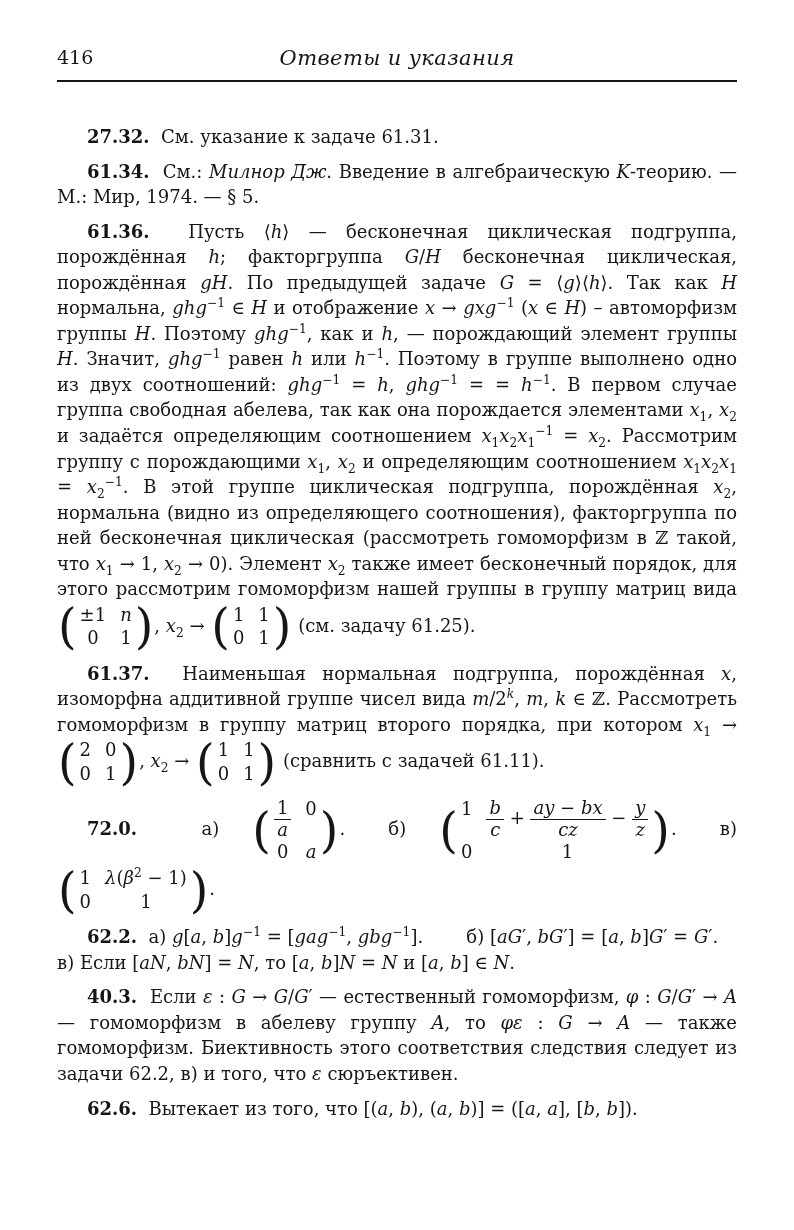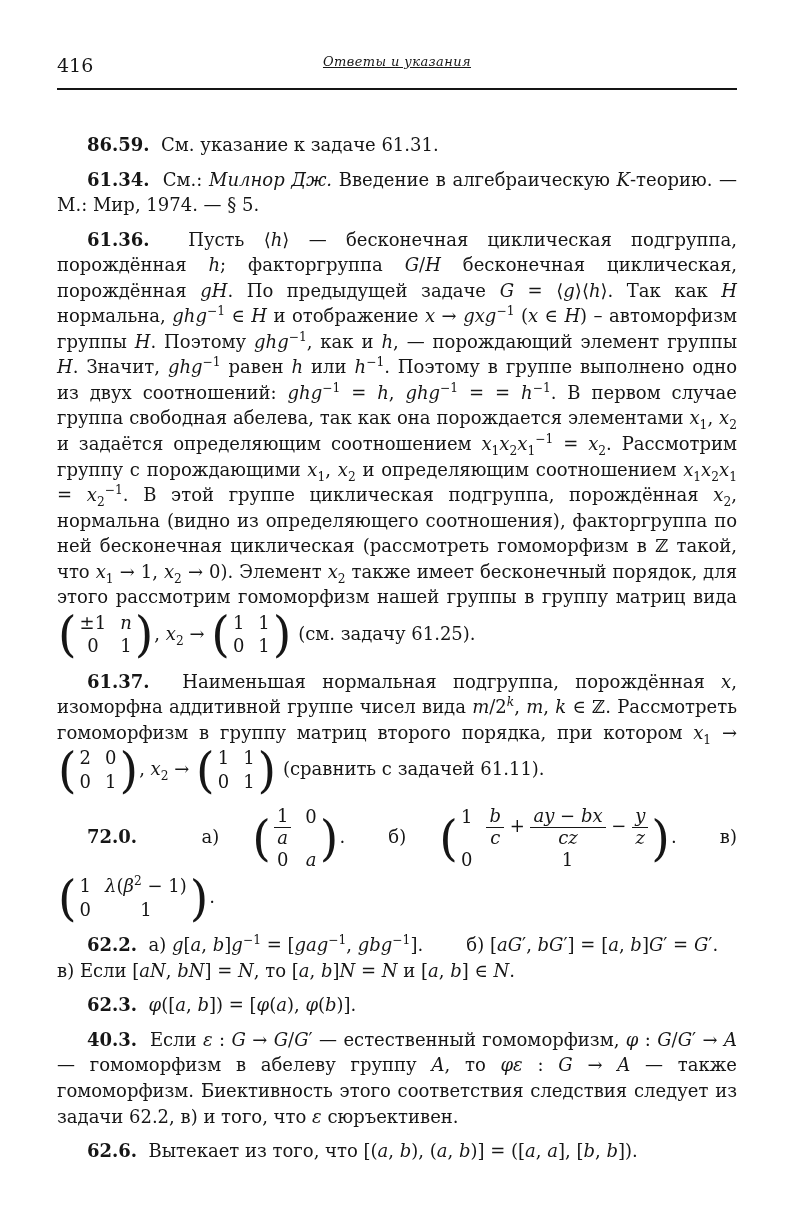--- a/index.html
+++ b/index.html
@@ -6,23 +6,23 @@
   html, body { margin: 0; padding: 0; }
   body {
     width: 794px; height: 1230px;
     background: #ffffff; color: #161616;
     font-family: "DejaVu Serif", "DejaVu Sans", serif;
     font-size: 18px;
     overflow: hidden;
   }
   .page { padding: 46px 57px 0 57px; }
 
-  .hdr { position: relative; height: 27px; margin-top: 8px; }
+  .hdr { position: relative; height: 27px; }
   .pagenum { position: absolute; left: 0; top: 0; font-size: 19px; }
-  .running { position: absolute; left: 0; right: 0; top: 0; text-align: center; font-style: italic; font-size: 13px; letter-spacing: .4px; text-decoration: underline; }
+  .running { position: absolute; left: 0; right: 0; top: 0; text-align: center; font-style: italic; font-size: 21px; letter-spacing: .4px; }
   .rule { border: none; border-top: 2px solid #151515; margin: 7px 0 0 0; }
 
   main { margin-top: 42px; }
   p.sol {
     margin: 0 0 9px 0;
     text-indent: 30px;
     text-align: justify;
     line-height: 1.42;
   }
   sup, sub { font-size: 68%; line-height: 0; }
@@ -49,21 +49,21 @@
 <body>
 
 <div class="page">
   <header class="hdr">
     <span class="pagenum">416</span>
     <span class="running">Ответы и указания</span>
   </header>
   <hr class="rule">
 
   <main>
-    <p class="sol"><b>86.59.</b>&nbsp; См. указание к задаче 61.31.</p>
+    <p class="sol"><b>27.32.</b>&nbsp; См. указание к задаче 61.31.</p>
     <p class="sol"><b>61.34.</b>&nbsp; См.: <i>Милнор Дж.</i> Введение в алгебраическую <i>K</i>-теорию. — М.: Мир, 1974. — § 5.</p>
     <p class="sol"><b>61.36.</b>&nbsp; Пусть ⟨<i>h</i>⟩ — бесконечная циклическая подгруппа, порождённая <i>h</i>; факторгруппа <i>G</i>/<i>H</i> бесконечная циклическая, порождённая <i>gH</i>. По предыдущей задаче <i>G</i> = ⟨<i>g</i>⟩⟨<i>h</i>⟩. Так как <i>H</i> нормальна, <i>ghg</i><sup>−1</sup> ∈ <i>H</i> и отображение <i>x</i> → <i>gxg</i><sup>−1</sup> (<i>x</i> ∈ <i>H</i>) – автоморфизм группы <i>H</i>. Поэтому <i>ghg</i><sup>−1</sup>, как и <i>h</i>, — порождающий элемент группы <i>H</i>. Значит, <i>ghg</i><sup>−1</sup> равен <i>h</i> или <i>h</i><sup>−1</sup>. Поэтому в группе выполнено одно из двух соотношений: <i>ghg</i><sup>−1</sup> = <i>h</i>, <i>ghg</i><sup>−1</sup> = = <i>h</i><sup>−1</sup>. В первом случае группа свободная абелева, так как она порождается элементами <i>x</i><sub>1</sub>, <i>x</i><sub>2</sub> и задаётся определяющим соотношением <i>x</i><sub>1</sub><i>x</i><sub>2</sub><i>x</i><sub>1</sub><sup>−1</sup> = <i>x</i><sub>2</sub>. Рассмотрим группу с порождающими <i>x</i><sub>1</sub>, <i>x</i><sub>2</sub> и определяющим соотношением <i>x</i><sub>1</sub><i>x</i><sub>2</sub><i>x</i><sub>1</sub> = <i>x</i><sub>2</sub><sup>−1</sup>. В этой группе циклическая подгруппа, порождённая <i>x</i><sub>2</sub>, нормальна (видно из определяющего соотношения), факторгруппа по ней бесконечная циклическая (рассмотреть гомоморфизм в ℤ такой, что <i>x</i><sub>1</sub> → 1, <i>x</i><sub>2</sub> → 0). Элемент <i>x</i><sub>2</sub> также имеет бесконечный порядок, для этого рассмотрим гомоморфизм нашей группы в группу матриц вида <span class="mx">
           <span class="pa">(</span>
           <span class="mg">
             <span>±1</span>
             <span><i>n</i></span>
             <span>0</span>
             <span>1</span>
           </span>
           <span class="pa">)</span>
@@ -118,18 +118,17 @@
           <span class="pa">(</span>
           <span class="mg">
             <span>1</span>
             <span><i>λ</i>(<i>β</i><sup>2</sup> − 1)</span>
             <span>0</span>
             <span>1</span>
           </span>
           <span class="pa">)</span>
         </span>.</p>
     <p class="sol"><b>62.2.</b>&nbsp; а) <i>g</i>[<i>a</i>, <i>b</i>]<i>g</i><sup>−1</sup> = [<i>gag</i><sup>−1</sup>, <i>gbg</i><sup>−1</sup>].<span class="gap"></span>б) [<i>aG</i>′, <i>bG</i>′] = [<i>a</i>, <i>b</i>]<i>G</i>′ = <i>G</i>′.<br>в) Если [<i>aN</i>, <i>bN</i>] = <i>N</i>, то [<i>a</i>, <i>b</i>]<i>N</i> = <i>N</i> и [<i>a</i>, <i>b</i>] ∈ <i>N</i>.</p>
-    <p class="sol"><b>62.3.</b>&nbsp; <i>φ</i>([<i>a</i>, <i>b</i>]) = [<i>φ</i>(<i>a</i>), <i>φ</i>(<i>b</i>)].</p>
     <p class="sol"><b>40.3.</b>&nbsp; Если <i>ε</i> : <i>G</i> → <i>G</i>/<i>G</i>′ — естественный гомоморфизм, <i>φ</i> : <i>G</i>/<i>G</i>′ → <i>A</i> — гомоморфизм в абелеву группу <i>A</i>, то <i>φε</i> : <i>G</i> → <i>A</i> — также гомоморфизм. Биективность этого соответствия следствия следует из задачи 62.2, в) и того, что <i>ε</i> сюръективен.</p>
     <p class="sol"><b>62.6.</b>&nbsp; Вытекает из того, что [(<i>a</i>, <i>b</i>), (<i>a</i>, <i>b</i>)] = ([<i>a</i>, <i>a</i>], [<i>b</i>, <i>b</i>]).</p>
 
   </main>
 </div>
 
 </body></html>

